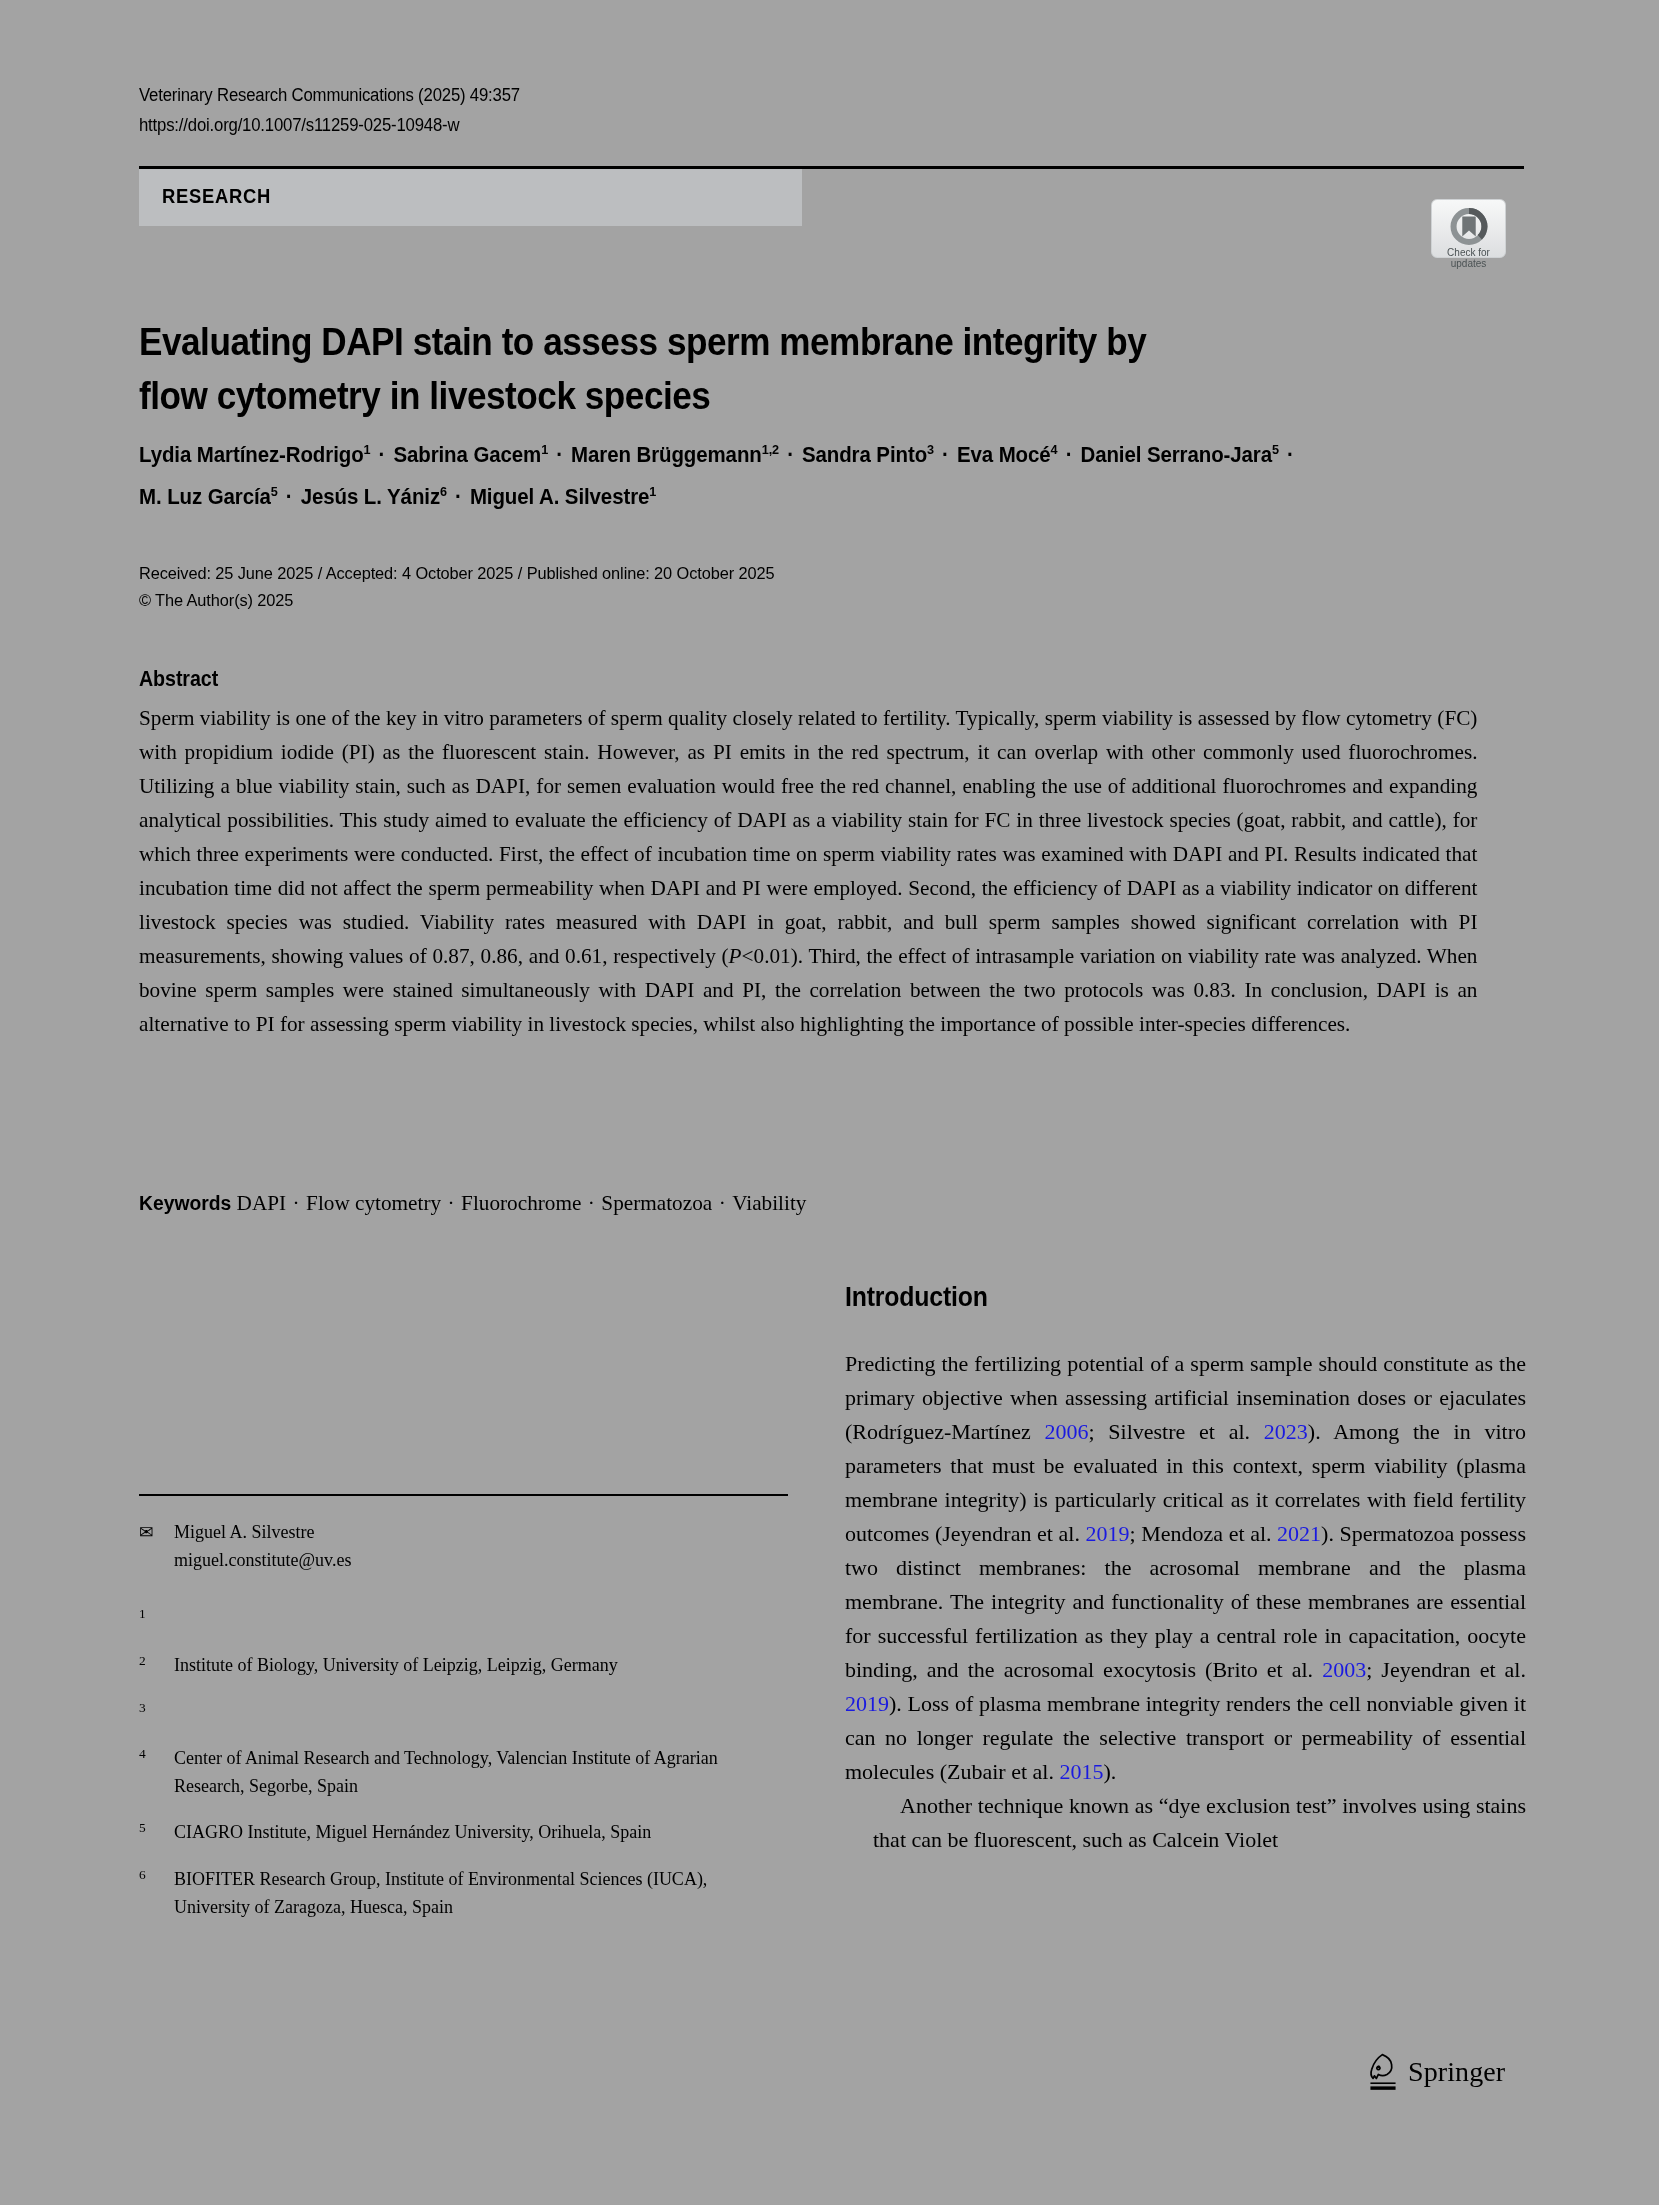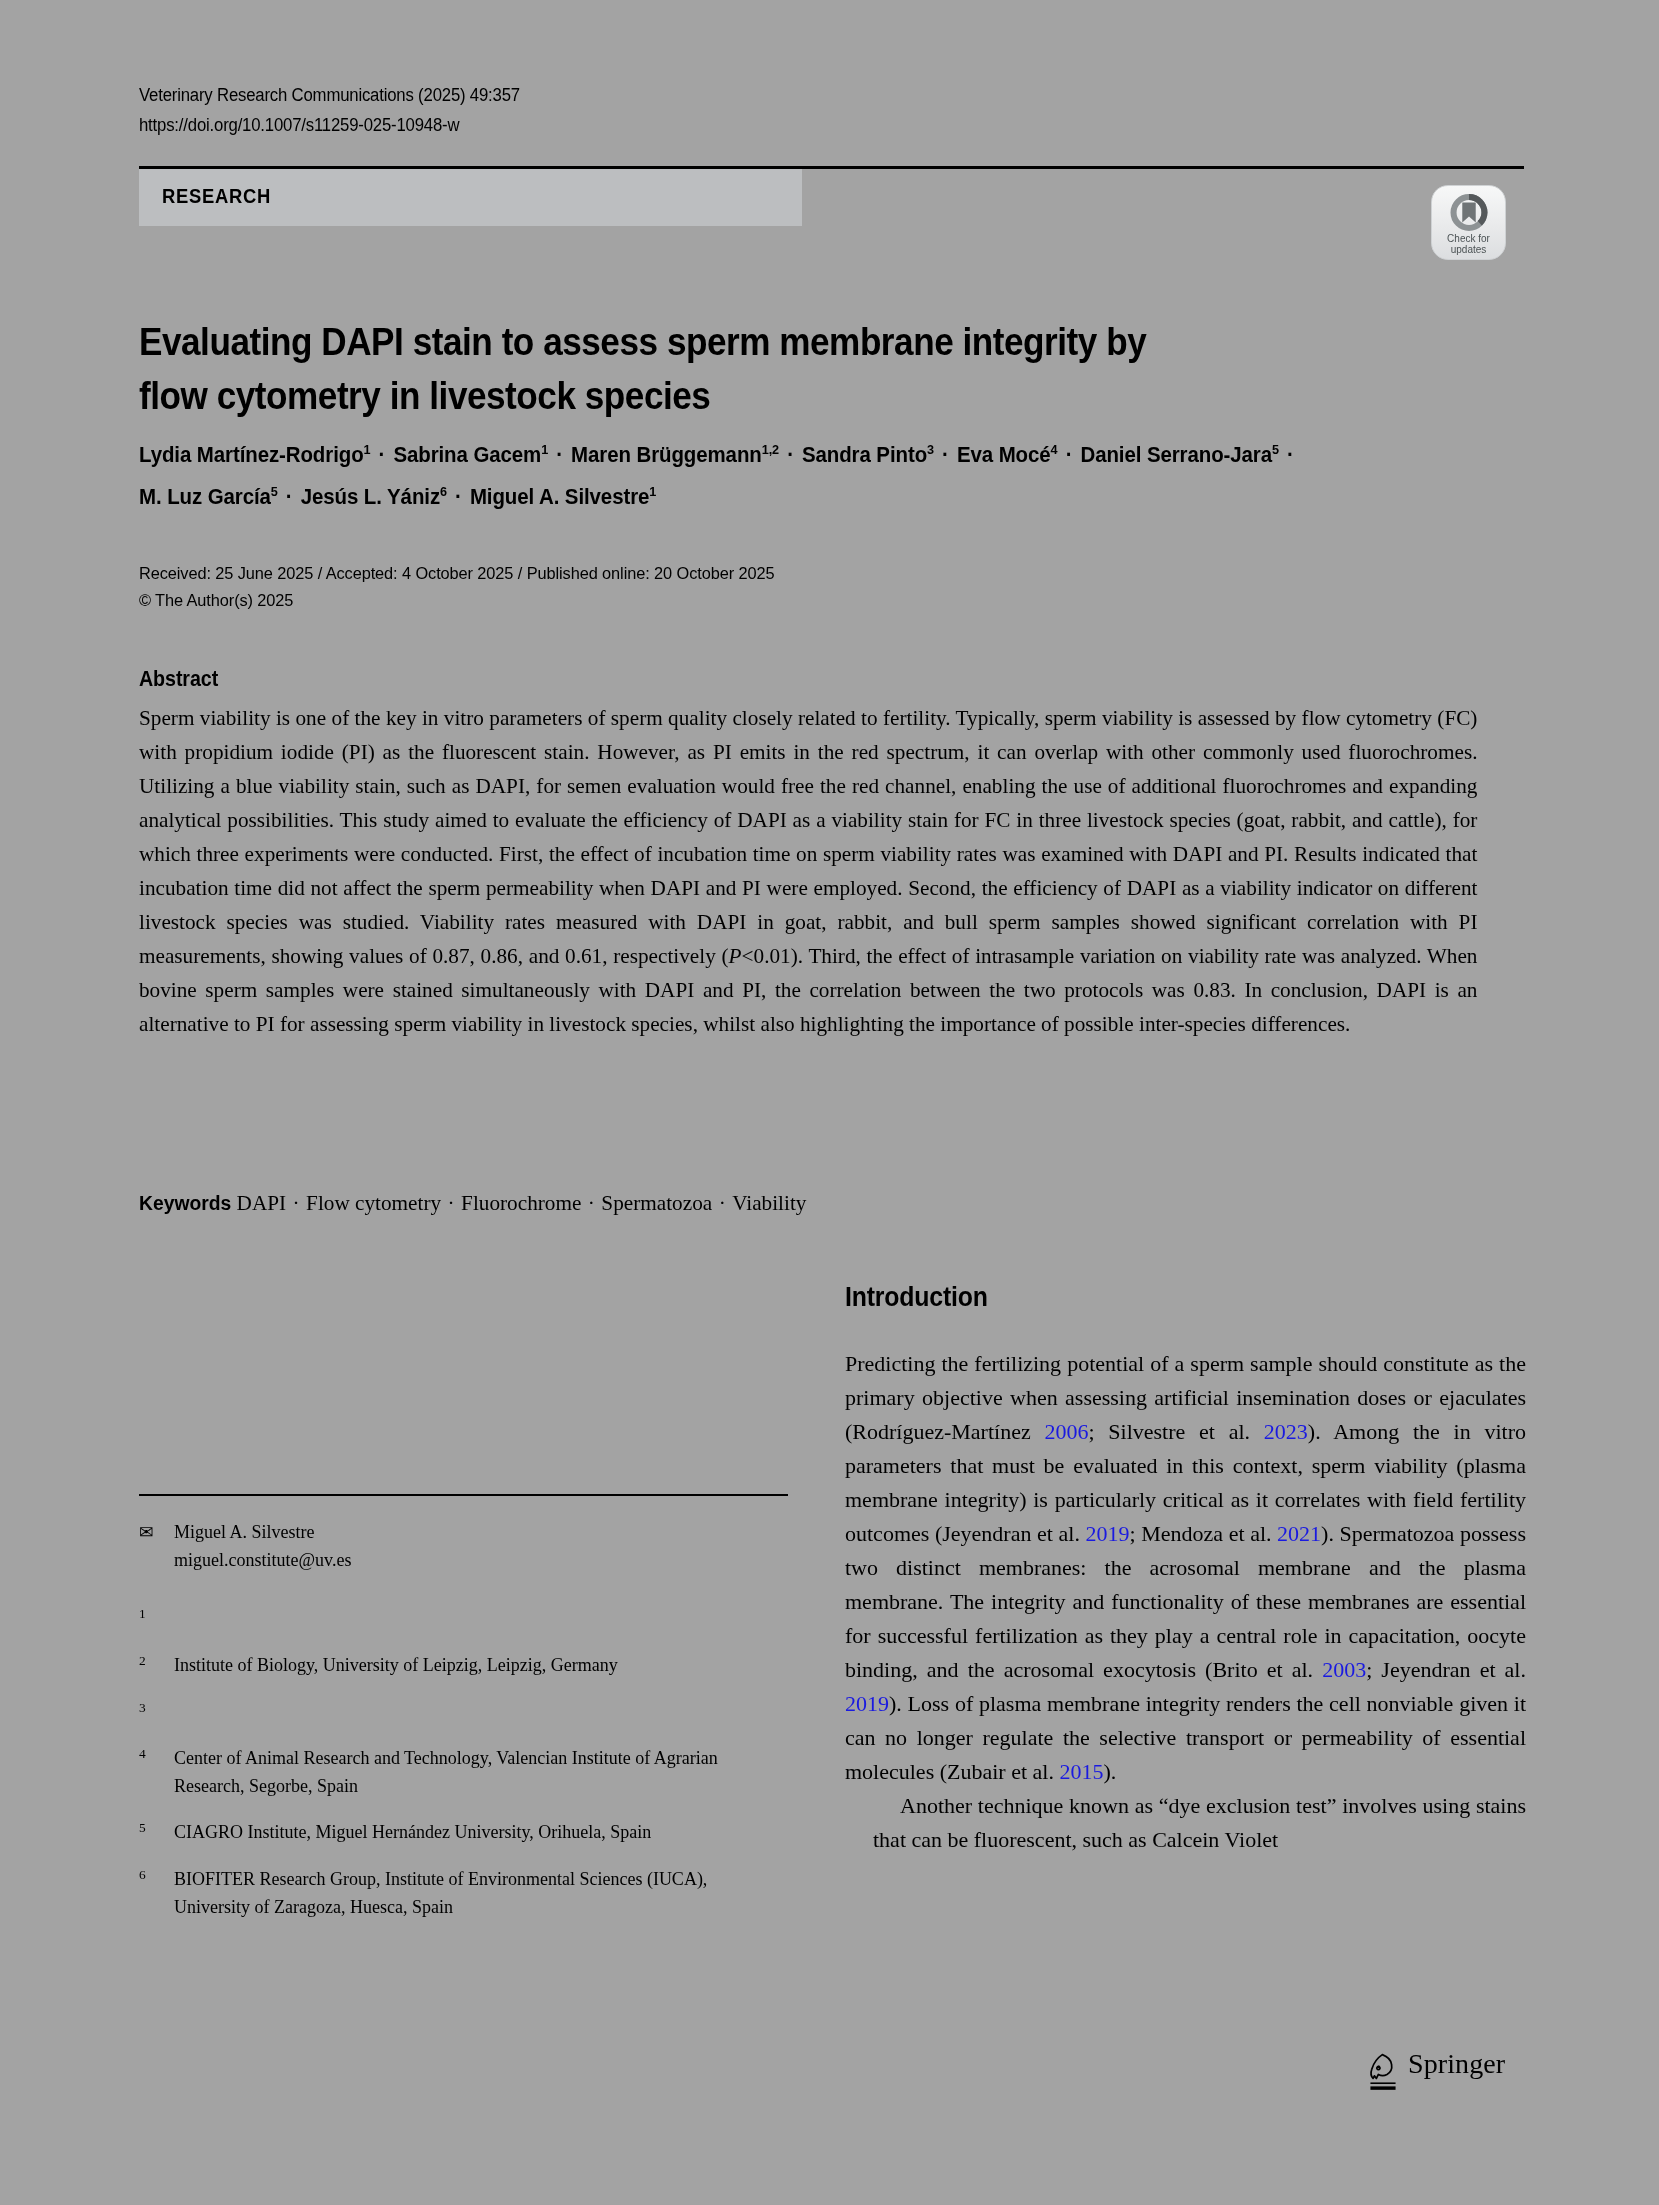--- a/index.html
+++ b/index.html
@@ -66,25 +66,25 @@
     font-size: 20px;
     letter-spacing: 0.8px;
     transform: scaleX(0.92);
     transform-origin: left top;
   }
 
   
   .crossmark {
     position: absolute;
     left: 1431px;
-    top: 185px;
+    top: 199px;
     width: 75px;
-    height: 75px;
+    height: 59px;
     border: 0.7px solid #cfd2d4;
-    border-radius: 17px;
+    border-radius: 6px;
     background: linear-gradient(180deg, #f7f8f8 0%, #e9eaeb 55%, #dcdee0 100%);
     box-sizing: border-box;
   }
   .crossmark .cm-ring {
     position: absolute;
     left: 50%;
     top: 6.7px;
     transform: translateX(-50%);
     width: 39px;
     height: 39px;
@@ -293,21 +293,21 @@
   .springer .sp-mark {
     position: absolute;
     left: 0;
     top: 4px;
     width: 36px;
     height: 41px;
   }
   .springer .sp-word {
     position: absolute;
     left: 43px;
-    top: 0;
+    top: 8px;
     font-family: "Liberation Serif", serif;
     font-size: 28px;
     letter-spacing: 0.1px;
   }
 </style>
 </head>
 <body>
 
 <div class="page">
 

